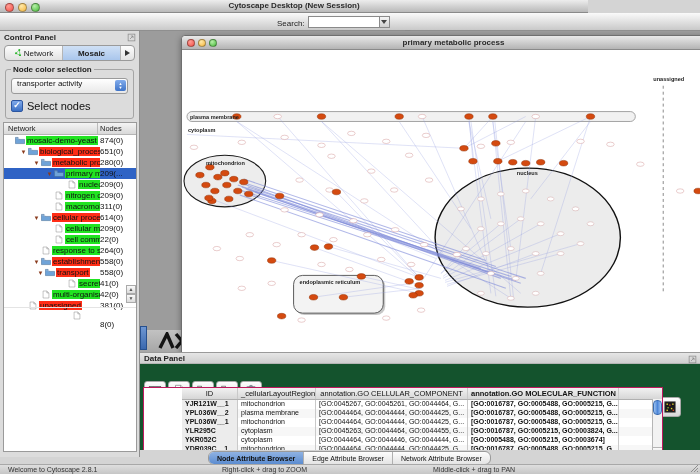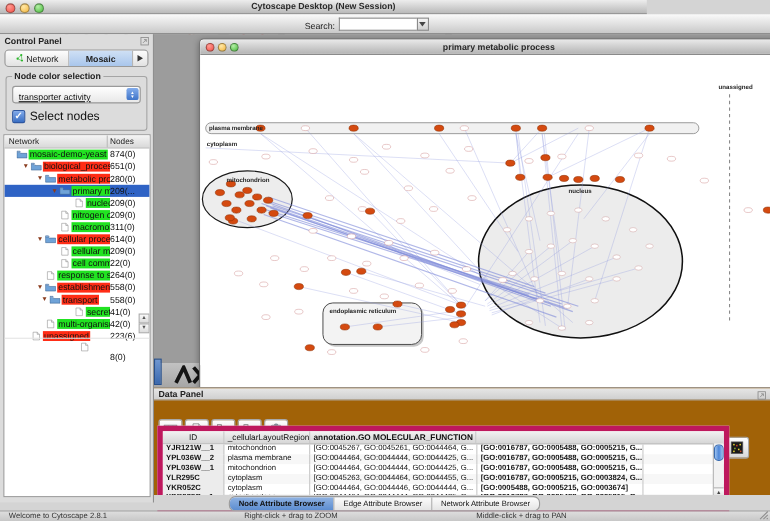--- a/index.html
+++ b/index.html
@@ -34,21 +34,21 @@
   .float-icon{position:absolute;right:3px;top:2px;width:9px;height:9px;}
   .float-icon svg{width:9px;height:9px;}
   .cp-tabs{display:flex;margin:1px 4px 0;height:14px;border:1px solid #9a9a9a;border-radius:4px;background:linear-gradient(#fdfdfd,#e2e2e2);overflow:hidden;}
   .cp-tab{flex:1;display:flex;align-items:center;justify-content:center;font-size:8px;color:#222;border-right:1px solid #b5b5b5;gap:2px;}
   .cp-tab.sel{background:linear-gradient(#cfe0f5,#a9c6ec);font-weight:bold;}
   .cp-tab .ticon-net svg{width:8px;height:8px;}
   .cp-tab-arrow{width:13px;display:flex;align-items:center;justify-content:center;}
   .cp-tab-arrow:after{content:"";border-top:3px solid transparent;border-bottom:3px solid transparent;border-left:5px solid #333;}
   .cp-group{position:relative;margin:8px 5px 0;border:1px solid #a5a5a5;border-radius:3px;padding:8px 5px 6px;}
   .cp-group-legend{position:absolute;top:-5px;left:5px;background:#dcdcdc;padding:0 2px;font-size:8px;font-weight:bold;color:#222;}
-  .dropdown{height:14px;border:1px solid #9a9a9a;border-radius:3px;background:linear-gradient(#ffffff,#e8e8e8);display:flex;align-items:flex-end;font-size:8px;color:#111;padding-left:5px;position:relative;text-decoration:underline;}
+  .dropdown{height:14px;border:1px solid #9a9a9a;border-radius:3px;background:linear-gradient(#ffffff,#e8e8e8);display:flex;align-items:flex-start;font-size:8px;color:#111;padding-left:5px;position:relative;}
   .dd-stepper{position:absolute;right:1px;top:1px;width:11px;height:11px;border-radius:2px;background:linear-gradient(#82acec,#3f74c8);display:flex;flex-direction:column;align-items:center;justify-content:center;color:#fff;font-size:4px;line-height:4px;}
   .cbx-row{display:flex;align-items:center;margin-top:6px;gap:4px;}
   .cbx{width:10px;height:10px;border-radius:2px;background:linear-gradient(#7fa9ea,#3a6fc4);border:1px solid #2d56a0;color:#fff;font-size:9px;line-height:9px;text-align:center;font-weight:bold;}
   .cbx-label{font-size:11px;color:#111;}
 
   .tree-box{position:absolute;left:3px;top:91px;width:134px;height:330px;background:#fff;border:1px solid #9a9a9a;box-sizing:border-box;overflow:hidden;}
   .thead{display:flex;height:11px;background:linear-gradient(#f4f4f4,#d9d9d9);border-bottom:1px solid #b5b5b5;font-size:7.5px;color:#222;}
   .thead .h1{flex:1;padding:1px 0 0 4px;border-right:1px solid #bbb;}
   .thead .h2{width:36px;padding:1px 0 0 2px;}
   .trow{display:flex;align-items:center;height:11px;font-size:8px;color:#111;white-space:nowrap;}
@@ -74,27 +74,27 @@
 
   .net-window{position:absolute;left:5px;top:4px;width:545px;height:373px;border:1px solid #6f6f6f;border-radius:4px 4px 0 0;background:#fff;box-shadow:0 2px 6px rgba(0,0,0,.35);box-sizing:border-box;margin-left:36px;}
   .net-titlebar{position:relative;height:13px;background:linear-gradient(#e9e9e9,#b4b4b4);border-bottom:1px solid #8a8a8a;border-radius:4px 4px 0 0;}
   .net-titlebar .title{position:absolute;left:0;right:0;top:2px;text-align:center;font-size:8px;font-weight:bold;color:#2a2a2a;}
   .net-lights{position:absolute;left:5px;top:3px;display:flex;gap:3px;}
   .net-lights .light{width:6px;height:6px;}
   .net-content{position:relative;width:543px;height:282px;background:#fff;overflow:hidden;}
   .net-grip{position:absolute;right:1px;bottom:1px;}
 
   
-  .data-panel{position:absolute;left:140px;top:352px;width:560px;height:98px;background:#a16207;border-top:1px solid #9a9a9a;box-sizing:border-box;}
+  .data-panel{position:absolute;left:140px;top:352px;width:560px;height:98px;background:#14532d;border-top:1px solid #9a9a9a;box-sizing:border-box;}
   .dp-header{position:relative;height:11px;font-size:8px;font-weight:bold;color:#222;padding:1px 4px 0;box-sizing:border-box;background:linear-gradient(#e6e6e6,#cfcfcf);border-bottom:1px solid #b5b5b5;}
   .dp-toolbar{position:relative;height:22px;display:flex;align-items:center;padding-left:4px;}
   .dbtn{width:20px;height:18px;border:1px solid #a8a8a8;border-radius:3px;background:linear-gradient(#fefefe,#d8d8d8);display:flex;align-items:center;justify-content:center;margin-right:2px;}
   .dbtn svg{width:14px;height:14px;}
   .dp-right{position:absolute;right:6px;top:2px;display:flex;}
-  .dtable{position:absolute;left:3px;top:34px;width:520px;height:78px;background:#fff;border:5px solid #be185d;box-sizing:border-box;overflow:hidden;}
+  .dtable{position:absolute;left:3px;top:34px;width:520px;height:78px;background:#fff;border:1px solid #be185d;box-sizing:border-box;overflow:hidden;padding-left:38px;}
   .drow{display:flex;height:9px;font-size:7px;color:#111;white-space:nowrap;}
   .drow-head{height:11px;background:linear-gradient(#f2f2f2,#d6d6d6);font-size:7.5px;border-bottom:1px solid #b0b0b0;}
   .dcell{padding:0 3px;border-right:1px solid #c9c9c9;overflow:hidden;box-sizing:border-box;flex:none;}
   .drow-head .dcell{text-align:center;padding-top:1px;}
   .c0{width:56px;}.c1{width:78px;}.c2{width:152px;}.c3{width:151px;font-weight:bold;}.cf{flex:1;border-right:none;}
   .drow:not(.drow-head) .c0{background:#ececec;font-weight:bold;}
   .drow:not(.drow-head):nth-child(odd){background:#f7f7f7;}
   .dscroll{position:absolute;right:0;top:11px;width:10px;bottom:0;background:#f2f2f2;border-left:1px solid #b5b5b5;box-sizing:border-box;}
   .dthumb{position:absolute;left:0px;top:1px;width:9px;height:15px;border-radius:4px;background:linear-gradient(to right,#9cc2f0,#4d86d8,#9cc2f0);border:0.5px solid #3a6cb0;box-sizing:border-box;}
   .dsbtn{position:absolute;left:0;width:9px;height:8px;border-top:1px solid #b5b5b5;font-size:5px;line-height:8px;text-align:center;color:#444;background:linear-gradient(#fbfbfb,#dcdcdc);}
@@ -462,21 +462,21 @@
           </div>
           <div class="trow" style="padding-left: 15px;">
             <span class="texp"></span>
             <span class="ticon">
               <svg viewBox="0 0 12 10">
                 <path d="M2.5 0.8h4.5l2.5 2.3v6.1h-7z" fill="#fff" stroke="#8a8a8a" stroke-width="0.6"></path>
                 <path d="M7 0.8v2.3h2.5" fill="#e4e4e4" stroke="#8a8a8a" stroke-width="0.6"></path>
               </svg>
             </span>
             <span class="tlabel hl-red">unassigned</span>
-            <span class="tcount">223(6)</span>
+            <span class="tcount">381(0)</span>
           </div>
           <div class="trow" style="padding-left: 15px; flex-direction: column;">
             <span class="texp"></span>
             <span class="ticon">
               <svg viewBox="0 0 12 10">
                 <path d="M2.5 0.8h4.5l2.5 2.3v6.1h-7z" fill="#fff" stroke="#8a8a8a" stroke-width="0.6"></path>
                 <path d="M7 0.8v2.3h2.5" fill="#e4e4e4" stroke="#8a8a8a" stroke-width="0.6"></path>
               </svg>
             </span>
             <span class="tlabel hl-green">Overview</span>
@@ -807,20 +807,21 @@
               </svg>
             </span>
           </span>
         </div>
     </div>
     <div class="dtable">
       <div id="dtable-rows">
           <div class="drow drow-head">
             <span class="dcell c0">ID</span>
             <span class="dcell c1">_cellularLayoutRegion</span>
+            <span class="dcell c2">annotation.GO CELLULAR_COMPONENT</span>
             <span class="dcell c3">annotation.GO MOLECULAR_FUNCTION</span>
             <span class="dcell cf"></span>
           </div>
           <div class="drow">
             <span class="dcell c0">YJR121W__1</span>
             <span class="dcell c1">mitochondrion</span>
             <span class="dcell c2">[GO:0045267, GO:0045261, GO:0044464, G...</span>
             <span class="dcell c3">[GO:0016787, GO:0005488, GO:0005215, G...</span>
             <span class="dcell cf"></span>
           </div>

